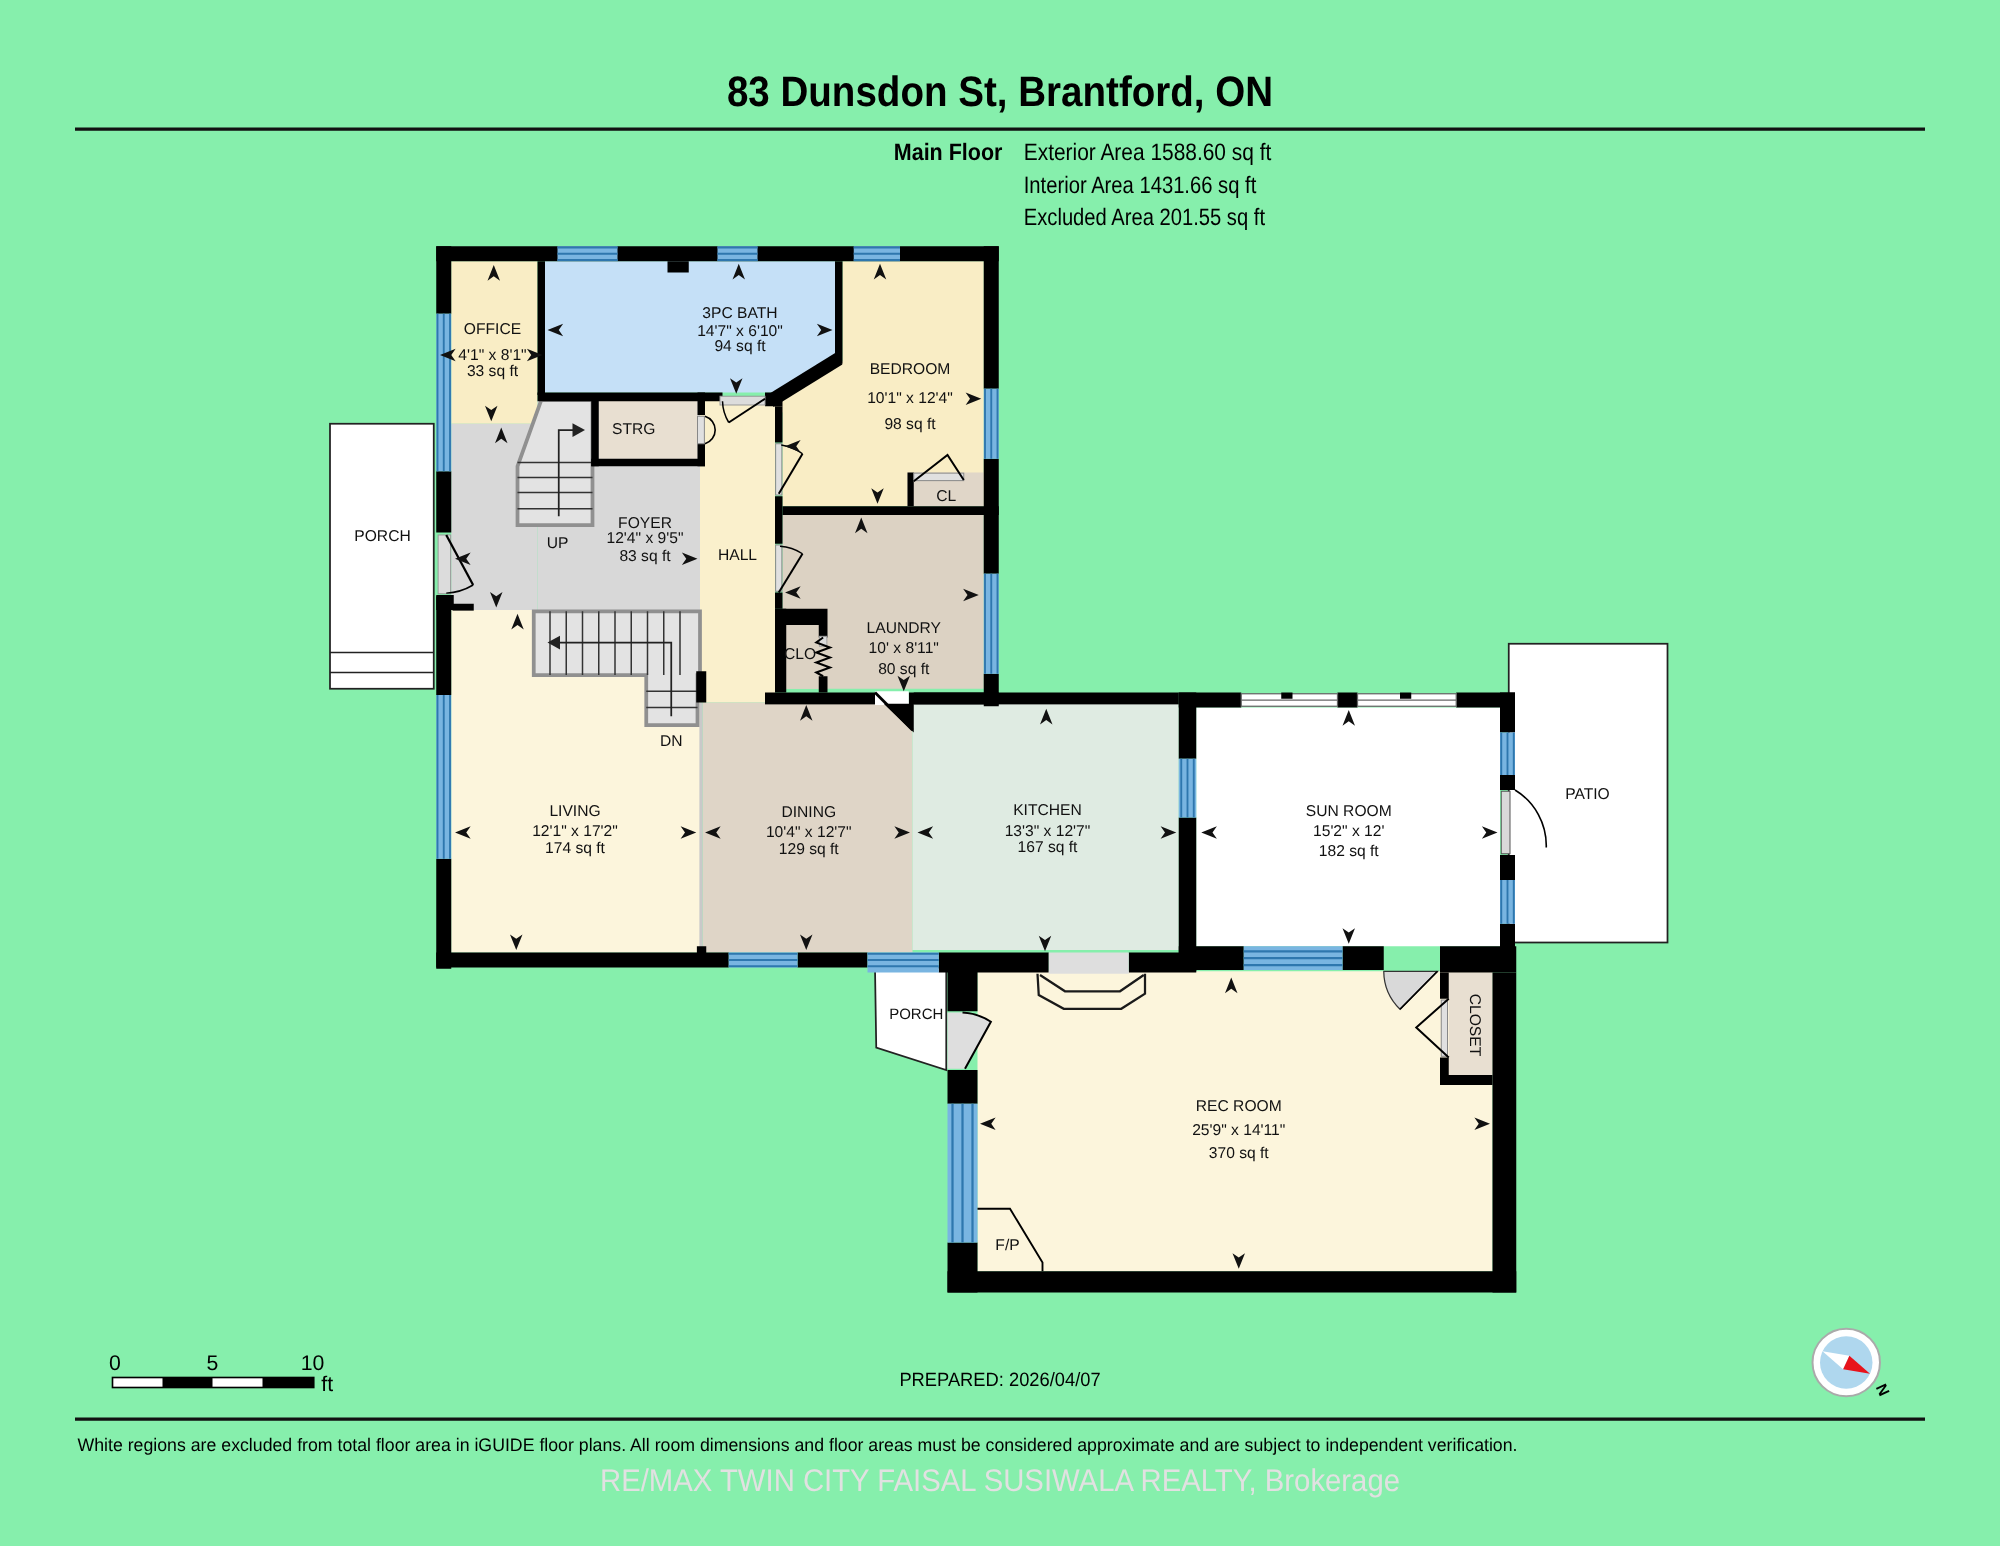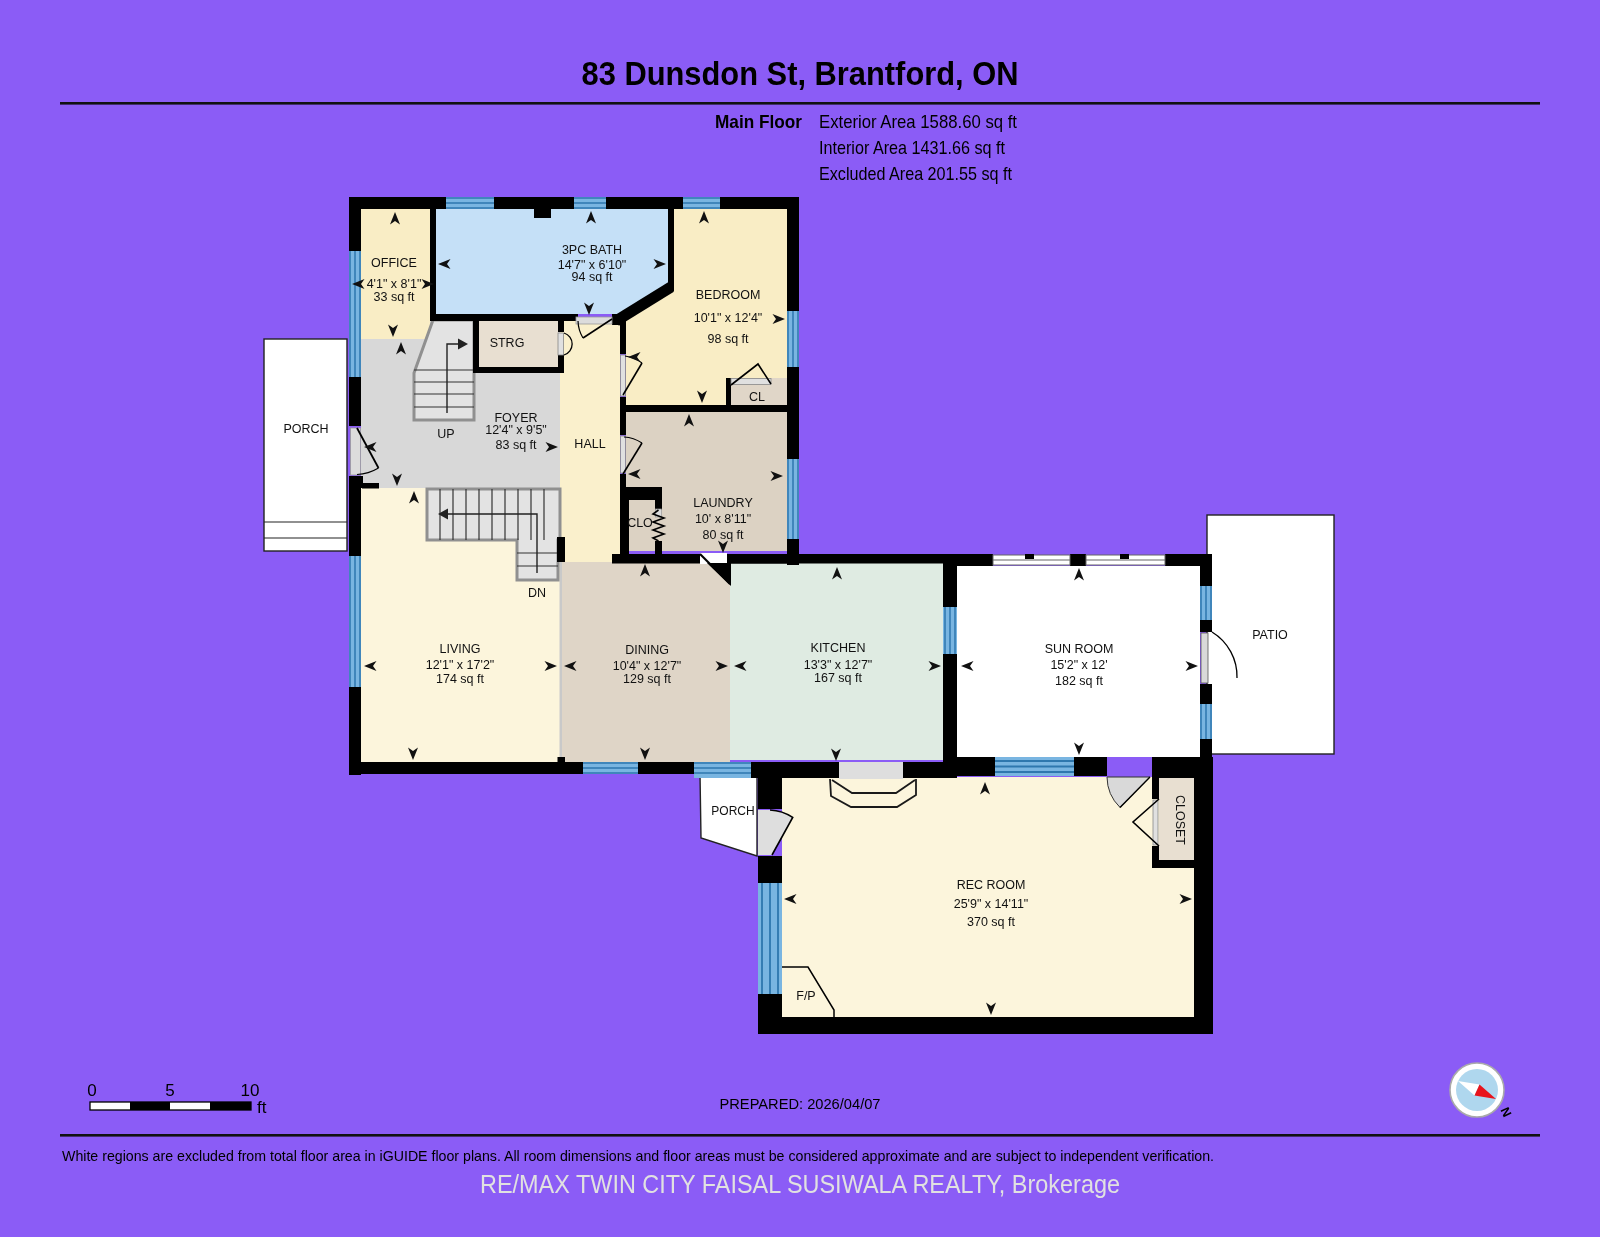--- a/index.html
+++ b/index.html
@@ -1,16 +1,16 @@
 <!DOCTYPE html>
 <html><head>
 <meta charset="utf-8">
 <style>
 html,body{margin:0;padding:0;background:#fff;}
-#page{position:relative;width:1600px;height:1237px;background:#8b5cf6;overflow:hidden;
+#page{position:relative;width:1600px;height:1237px;background:#86efac;overflow:hidden;
 font-family:"Liberation Sans",sans-serif;}
 svg text{font-family:"Liberation Sans",sans-serif;}
 .rl{font-size:12.5px;fill:#111;}
 </style>
 </head>
 <body>
 <div id="page">
 <svg width="1600" height="1237" viewBox="0 0 1600 1237">
 
 <text x="800" y="84.5" text-anchor="middle" font-size="34" font-weight="bold" textLength="437" lengthAdjust="spacingAndGlyphs">83 Dunsdon St, Brantford, ON</text>

